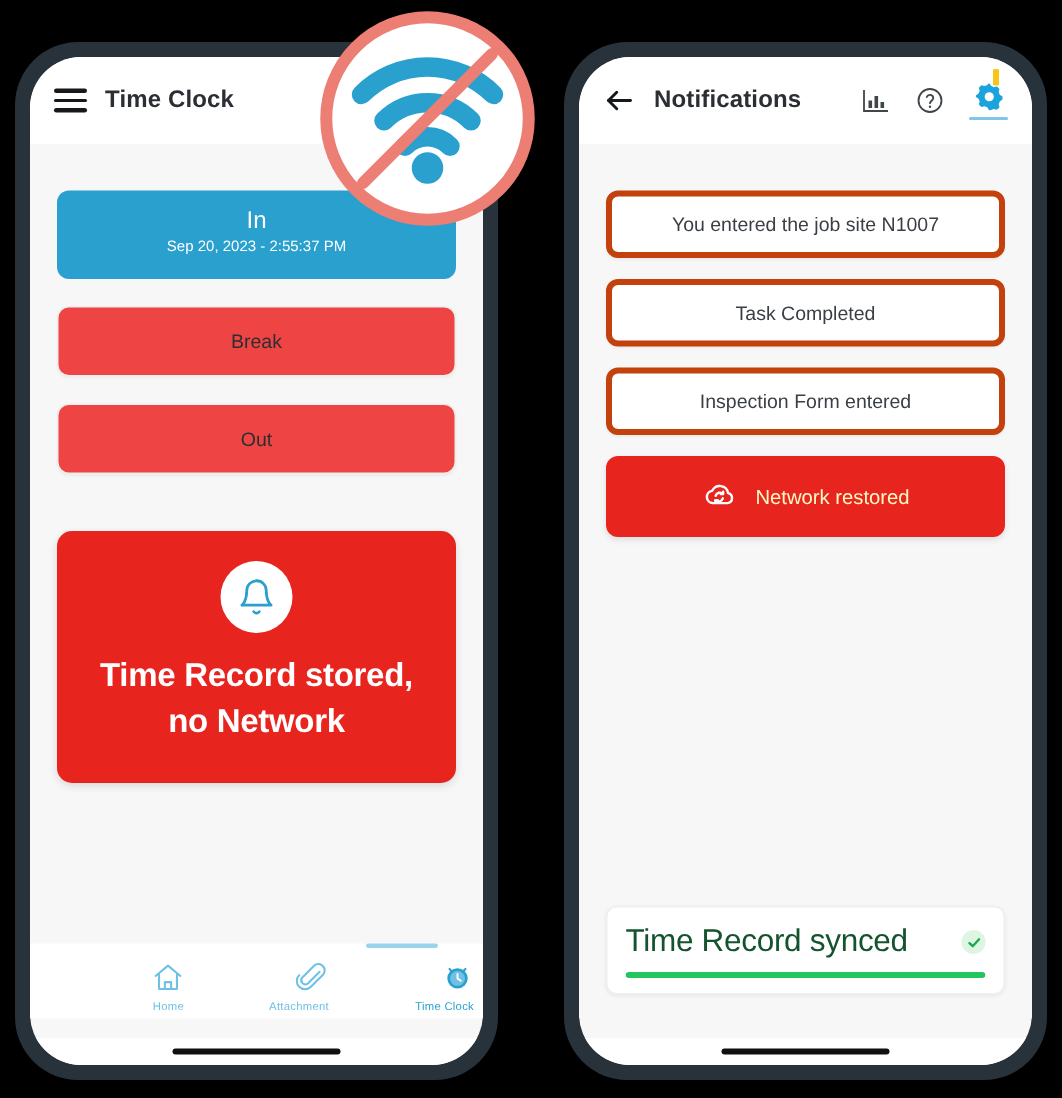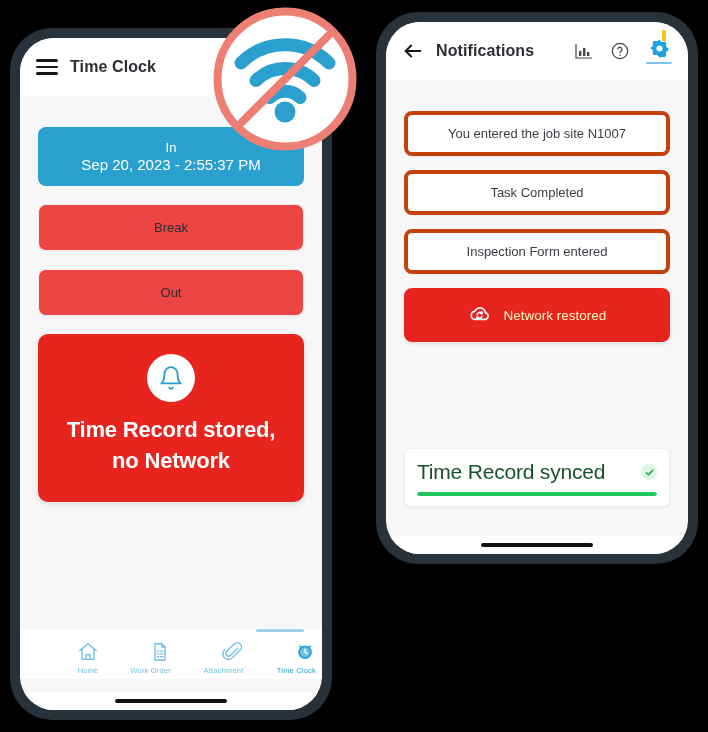--- a/index.html
+++ b/index.html
@@ -22,21 +22,21 @@
     width: 100%; height: 100%;
     background: #F7F7F7;
     border-radius: 34px;
     overflow: hidden;
     position: relative;
     display: flex;
     flex-direction: column;
     gap: 13px;
   }
   #phone-left  { left: 10px;  top: 28px; width: 322px; height: 692px; }
-  #phone-right { left: 376px; top: 12px; width: 322px; height: 552px; }
+  #phone-right { left: 376px; top: 28px; width: 322px; height: 692px; }
 
   
   .appbar {
     height: 58px;
     background: #FFFFFF;
     display: flex;
     align-items: center;
     padding: 0 16px;
     gap: 12px;
     flex: 0 0 auto;
@@ -85,39 +85,40 @@
   
   .btn-in {
     background: #2AA0CE;
     border-radius: 8px;
     padding: 12px 10px;
     text-align: center;
     color: #FFFFFF;
     cursor: pointer;
     margin-bottom: 18px;
   }
-  .btn-in-label { font-size: 13px; line-height: 17px; }
-  .btn-in-sub   { font-size: 15px; line-height: 18px; }
+  .btn-in-label { font-size: 16px; line-height: 17px; }
+  .btn-in-sub   { font-size: 10px; line-height: 18px; }
 
   .btn-plain {
     background: #ef4444;
     border: 1px solid #EDEDED;
     border-radius: 8px;
     height: 47px;
     display: flex; align-items: center; justify-content: center;
     font-size: 13px;
     color: #2B2F33;
     box-shadow: 0 1px 2px rgba(0,0,0,.05);
     cursor: pointer;
     margin-bottom: 18px;
   }
 
   .alert-card {
     background: #E8241E;
     border-radius: 10px;
+    margin-top: 20px;
     padding: 20px 17px 26px;
     text-align: center;
     box-shadow: 0 2px 6px rgba(0,0,0,.12);
   }
   .bell-circle {
     width: 48px; height: 48px;
     background: #FFFFFF;
     border-radius: 50%;
     margin: 0 auto 12px;
     display: flex; align-items: center; justify-content: center;
@@ -275,30 +276,20 @@
 
         <div class="nav-item">
           <svg width="22" height="22" viewBox="0 0 24 24" fill="none" stroke="#6EC1E4" stroke-width="1.5" stroke-linecap="round" stroke-linejoin="round">
             <path d="M3 10.5 12 3l9 7.5"></path>
             <path d="M5.5 9.6V20h13V9.6"></path>
             <path d="M9.7 20v-5h4.6v5"></path>
           </svg>
           <div class="nav-label">Home</div>
         </div>
 
-        <div class="nav-item">
-          <svg width="22" height="22" viewBox="0 0 24 24" fill="none" stroke="#6EC1E4" stroke-width="1.5" stroke-linecap="round" stroke-linejoin="round">
-            <path d="M14 3H6.5v18h11V6.5z"></path>
-            <path d="M14 3v3.5h3.5"></path>
-            <path d="M9 11h1.6M12.5 11h2.8"></path>
-            <path d="M9 14h1.6M12.5 14h2.8"></path>
-            <path d="M9 17h1.6M12.5 17h2.8"></path>
-          </svg>
-          <div class="nav-label">Work Order</div>
-        </div>
 
         <div class="nav-item">
           <svg width="22" height="22" viewBox="0 0 24 24" fill="none" stroke="#6EC1E4" stroke-width="1.5" stroke-linecap="round" stroke-linejoin="round">
             <path d="M17.5 7.5 9 16a3 3 0 0 1-4.2-4.2l8.7-8.7a4.6 4.6 0 0 1 6.5 6.5l-8.8 8.8a6 6 0 0 1-8.5-8.5"></path>
           </svg>
           <div class="nav-label">Attachment</div>
         </div>
 
         <div class="nav-item active">
           <div class="nav-active-bar"></div>

